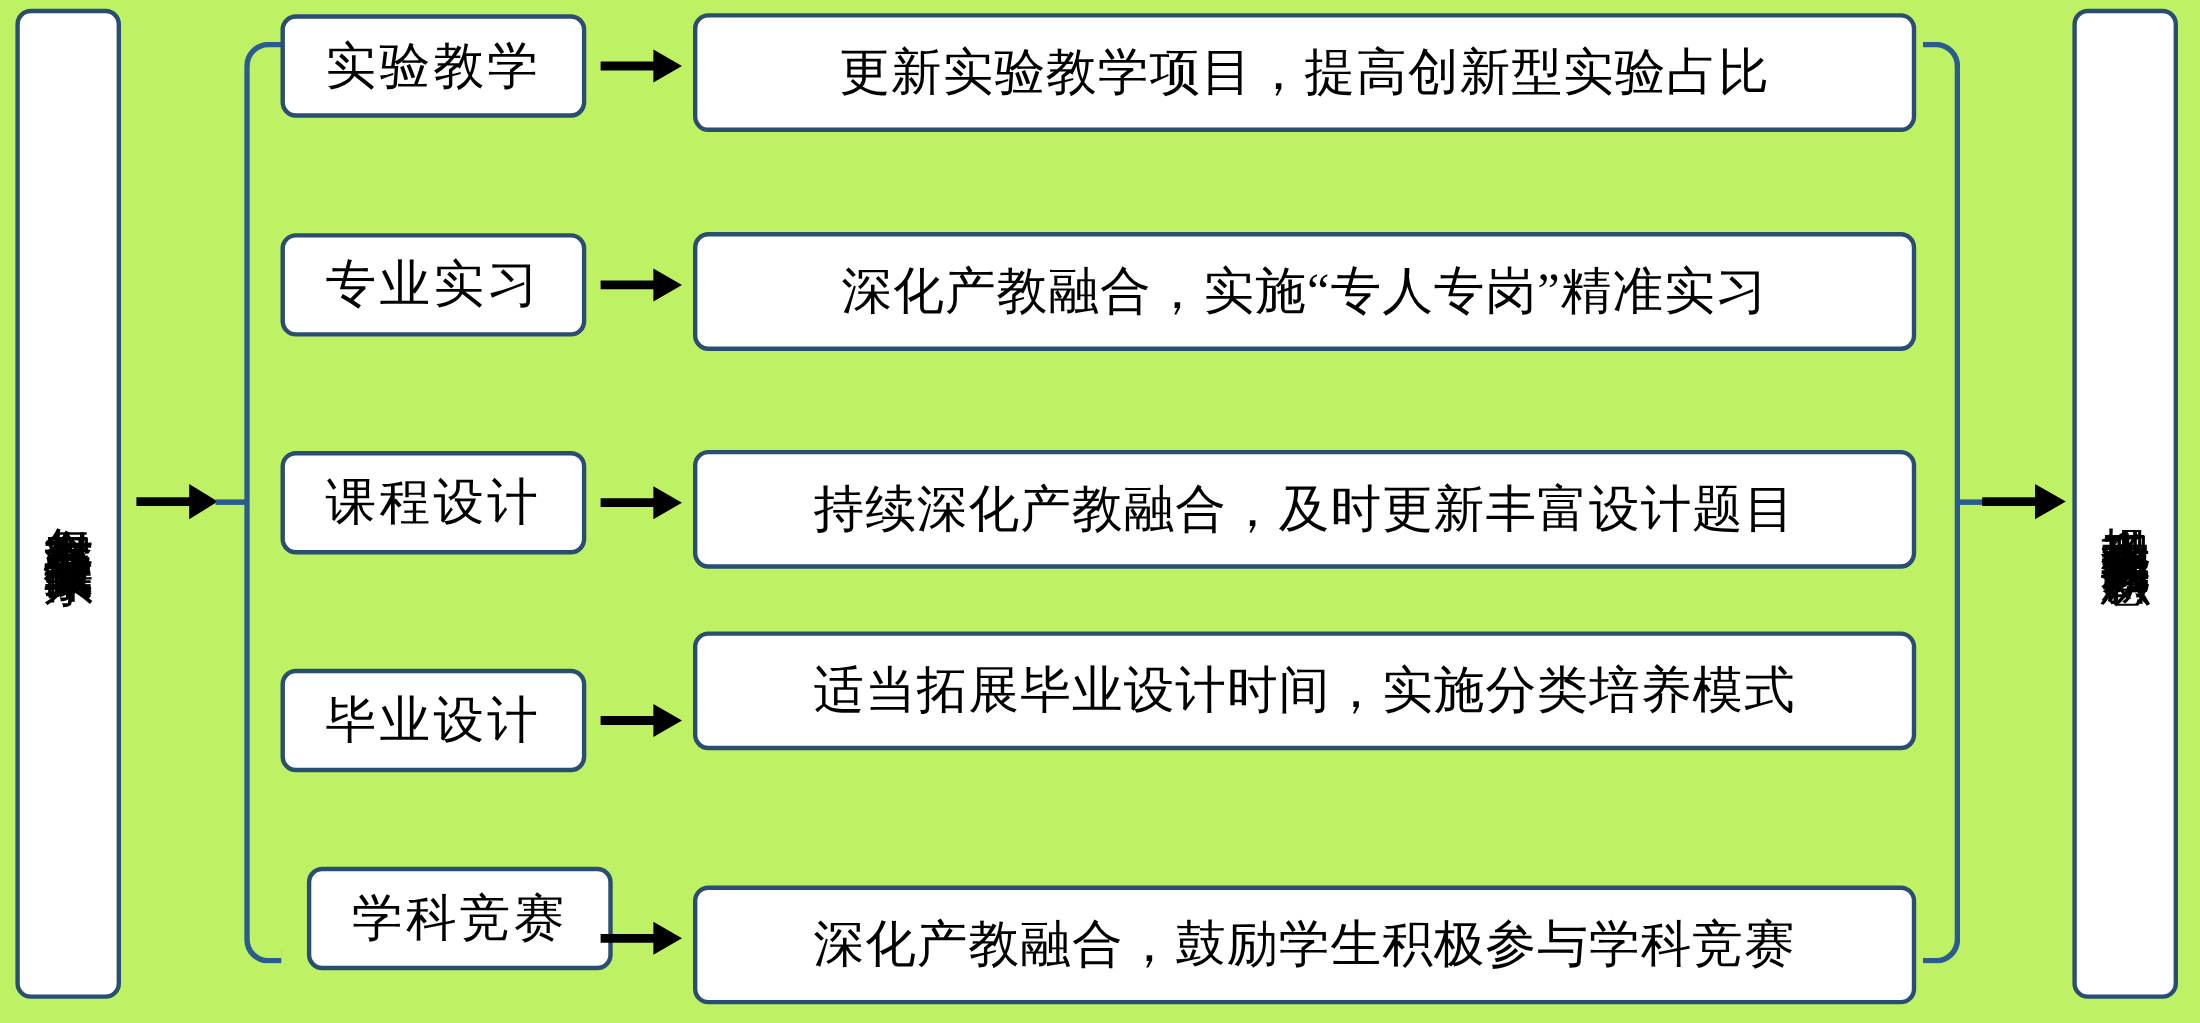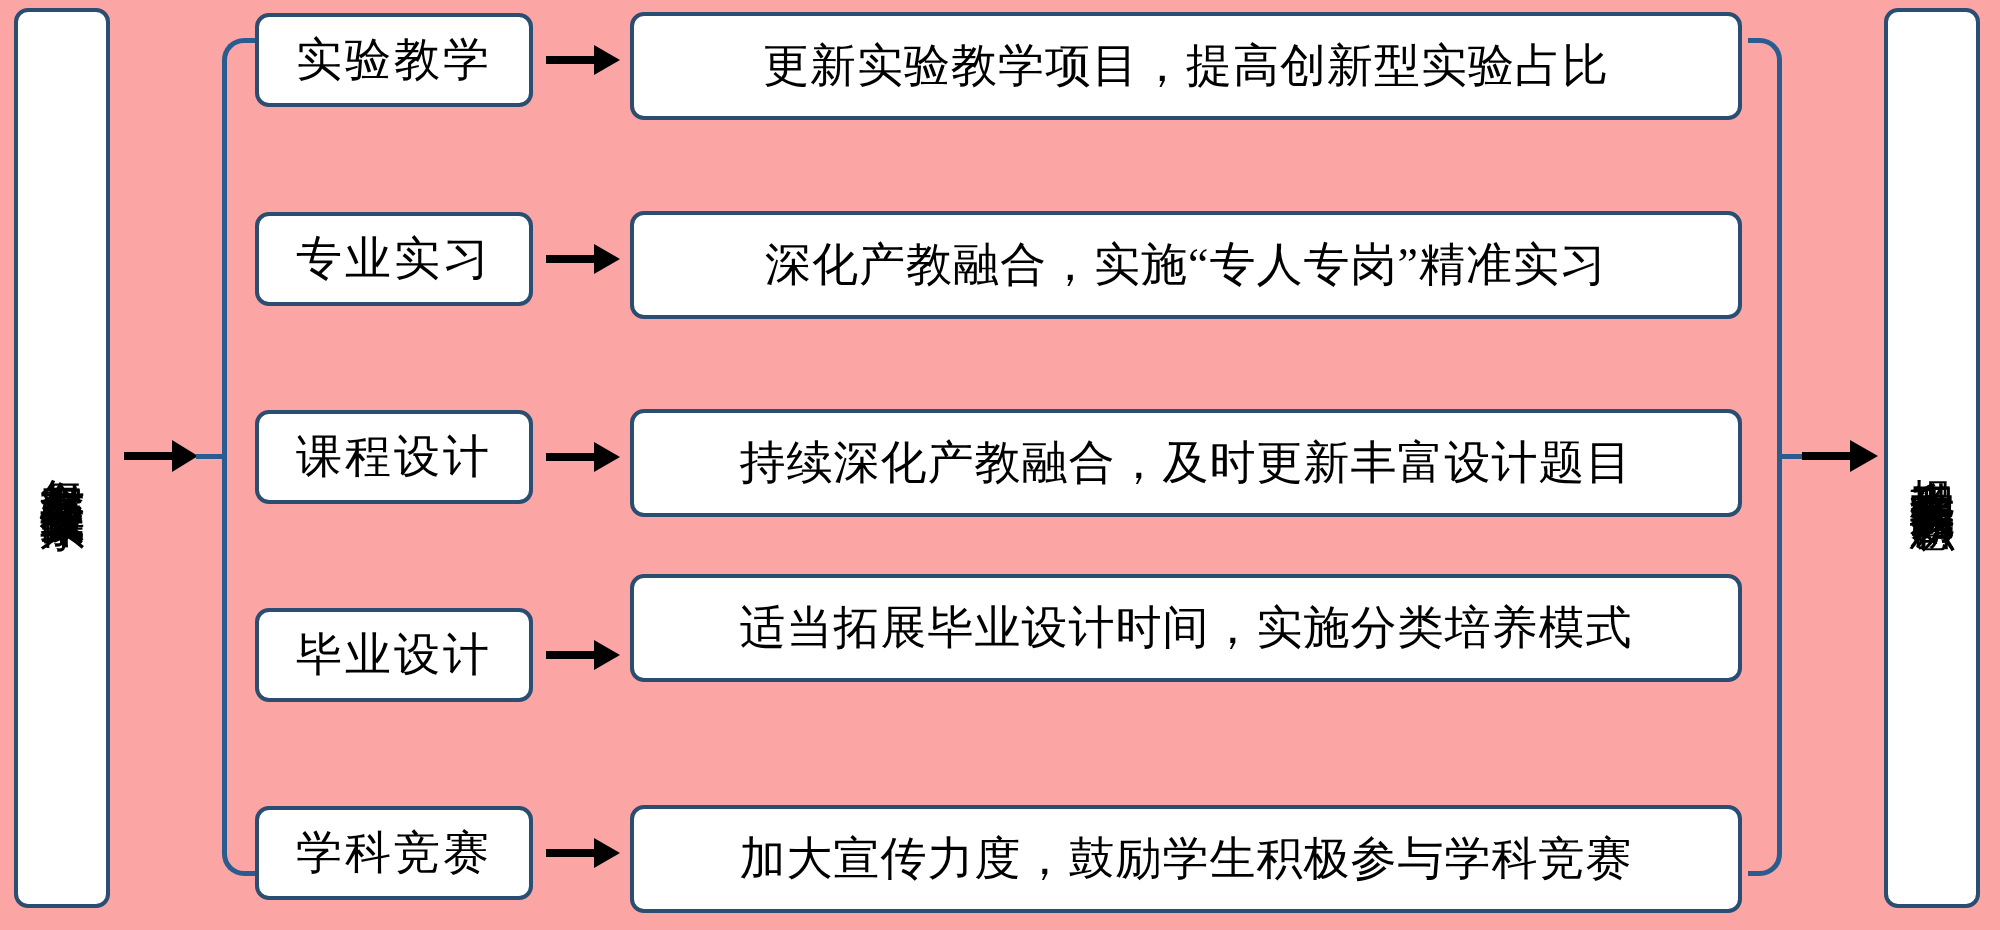--- a/index.html
+++ b/index.html
@@ -10,21 +10,21 @@
   body {
     width: 2000px;
     height: 930px;
     font-family: "Liberation Serif", serif;
     overflow: hidden;
   }
   #canvas {
     position: relative;
     width: 2000px;
     height: 930px;
-    background: #fca5a5;
+    background: #bef264;
   }
 
   
   .box {
     position: absolute;
     box-sizing: border-box;
     border: 4px solid #2a4d72;
     border-radius: 14px;
     background: #ffffff;
     display: flex;
@@ -167,28 +167,28 @@
 
   <div class="box detail-box" style="top:409px;">持续深化产教融合，及时更新丰富设计题目</div>
   <span class="arrow arrow-mid" style="top:635px;">
     <svg width="78" height="40" viewBox="0 0 78 40">
       <line x1="2" y1="20" x2="54" y2="20" stroke="#000000" stroke-width="8"></line>
       <polygon points="50,5 76,20 50,35" fill="#000000"></polygon>
     </svg>
   </span>
   <div class="box detail-box" style="top:574px;">适当拓展毕业设计时间，实施分类培养模式</div>
 
-  <div class="box stage-box" style="top:806px;">学科竞赛</div>
+  <div class="box stage-box" style="top:788px;margin-left:24px;">学科竞赛</div>
   <span class="arrow arrow-mid" style="top:833px;">
     <svg width="78" height="40" viewBox="0 0 78 40">
       <line x1="2" y1="20" x2="54" y2="20" stroke="#000000" stroke-width="8"></line>
       <polygon points="50,5 76,20 50,35" fill="#000000"></polygon>
     </svg>
   </span>
-  <div class="box detail-box" style="top:805px;">加大宣传力度，鼓励学生积极参与学科竞赛</div>
+  <div class="box detail-box" style="top:805px;">深化产教融合，鼓励学生积极参与学科竞赛</div>
 
   <div class="bracket" id="bracket-right"></div>
   <div class="stub" id="stub-right"></div>
 
   <span class="arrow" id="arrow-exit">
     <svg width="80" height="44" viewBox="0 0 80 44">
       <line x1="2" y1="22" x2="54" y2="22" stroke="#000000" stroke-width="8"></line>
       <polygon points="50,6 78,22 50,38" fill="#000000"></polygon>
     </svg>
   </span>

